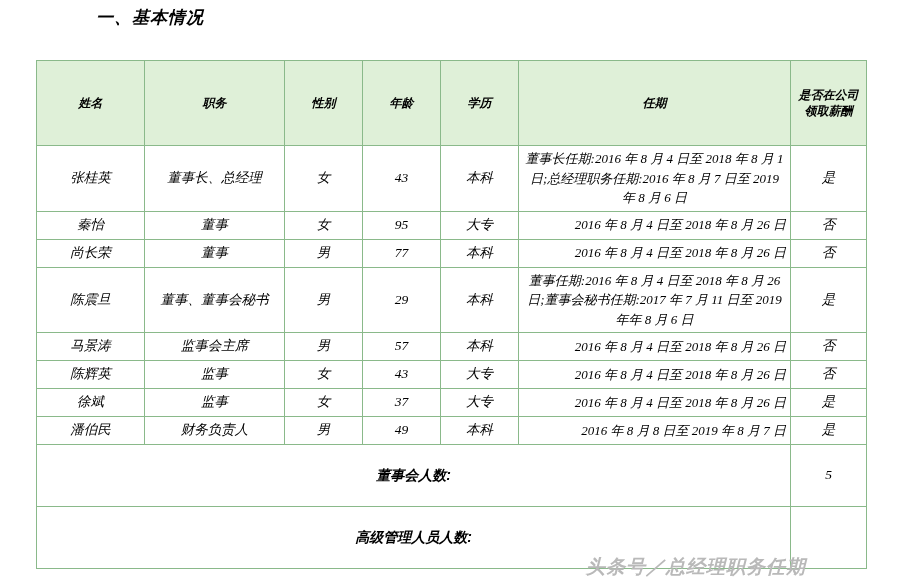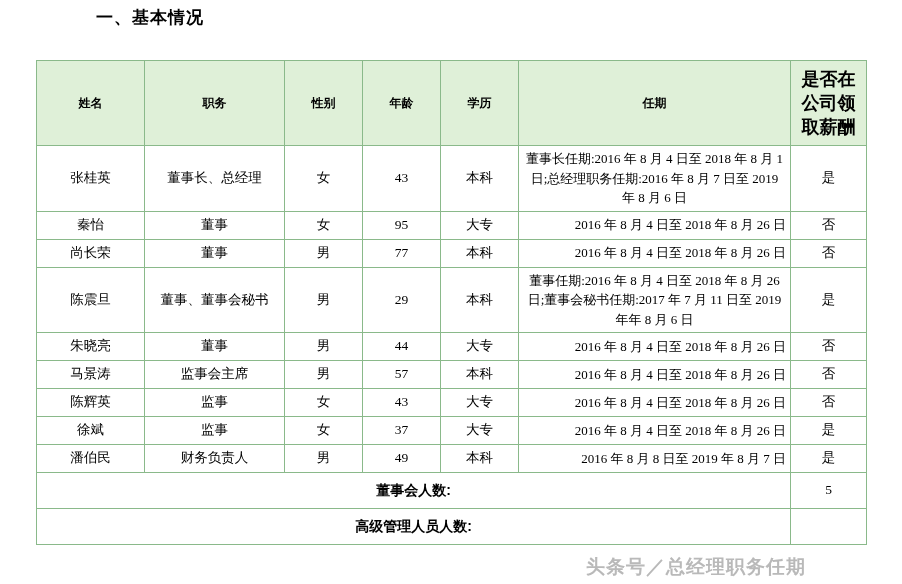--- a/index.html
+++ b/index.html
@@ -12,20 +12,21 @@
     background: #ffffff;
     font-family: "Liberation Serif", "DejaVu Serif", serif;
     color: #000000;
     position: relative;
     overflow: hidden;
   }
   .page {
     position: relative;
     width: 816px;
     height: 584px;
+    font-style: italic;
   }
   .section-title {
     position: absolute;
     left: 96px;
     top: 6px;
     font-size: 17px;
     font-weight: bold;
     letter-spacing: 1px;
     font-family: "Liberation Sans", "DejaVu Sans", sans-serif;
   }
@@ -49,42 +50,42 @@
     line-height: 1.5;
   }
   table.main thead th {
     background: #dff0d8;
     font-weight: bold;
     font-size: 12px;
     height: 78px;
     font-family: "Liberation Sans", "DejaVu Sans", sans-serif;
   }
   table.main thead th.narrow-head {
-    font-size: 18px;
+    font-size: 12px;
     line-height: 1.35;
   }
   td.name-cell, td.title-cell, td.sex-cell, td.age-cell, td.edu-cell, td.pay-cell {
     font-size: 13.5px;
   }
   td.term-cell {
     text-align: left;
     font-size: 13px;
     padding-left: 6px;
     padding-right: 6px;
     line-height: 1.65;
   }
   td.term-cell.center {
     text-align: right;
   }
   tr.summary td.summary-label {
     text-align: center;
     font-weight: bold;
     font-size: 14px;
     font-family: "Liberation Sans", "DejaVu Sans", sans-serif;
-    padding: 7px;
+    padding: 20px;
   }
   tr.summary td.summary-value {
     font-size: 13.5px;
   }
   .row-tall {
     height: 62px;
   }
   .row-short {
     height: 28px;
   }
@@ -163,29 +164,20 @@
         <tr class="row-mid">
           <td class="name-cell">陈震旦</td>
           <td class="title-cell">董事、董事会秘书</td>
           <td class="sex-cell">男</td>
           <td class="age-cell">29</td>
           <td class="edu-cell">本科</td>
           <td class="term-cell">董事任期:2016 年 8 月 4 日至 2018 年 8 月 26 日;董事会秘书任期:2017 年 7 月 11 日至 2019 年年 8 月 6 日</td>
           <td class="pay-cell">是</td>
         </tr>
         <tr class="row-short">
-          <td class="name-cell">朱晓亮</td>
-          <td class="title-cell">董事</td>
-          <td class="sex-cell">男</td>
-          <td class="age-cell">44</td>
-          <td class="edu-cell">大专</td>
-          <td class="term-cell center">2016 年 8 月 4 日至 2018 年 8 月 26 日</td>
-          <td class="pay-cell">否</td>
-        </tr>
-        <tr class="row-short">
           <td class="name-cell">马景涛</td>
           <td class="title-cell">监事会主席</td>
           <td class="sex-cell">男</td>
           <td class="age-cell">57</td>
           <td class="edu-cell">本科</td>
           <td class="term-cell center">2016 年 8 月 4 日至 2018 年 8 月 26 日</td>
           <td class="pay-cell">否</td>
         </tr>
         <tr class="row-short">
           <td class="name-cell">陈辉英</td>

